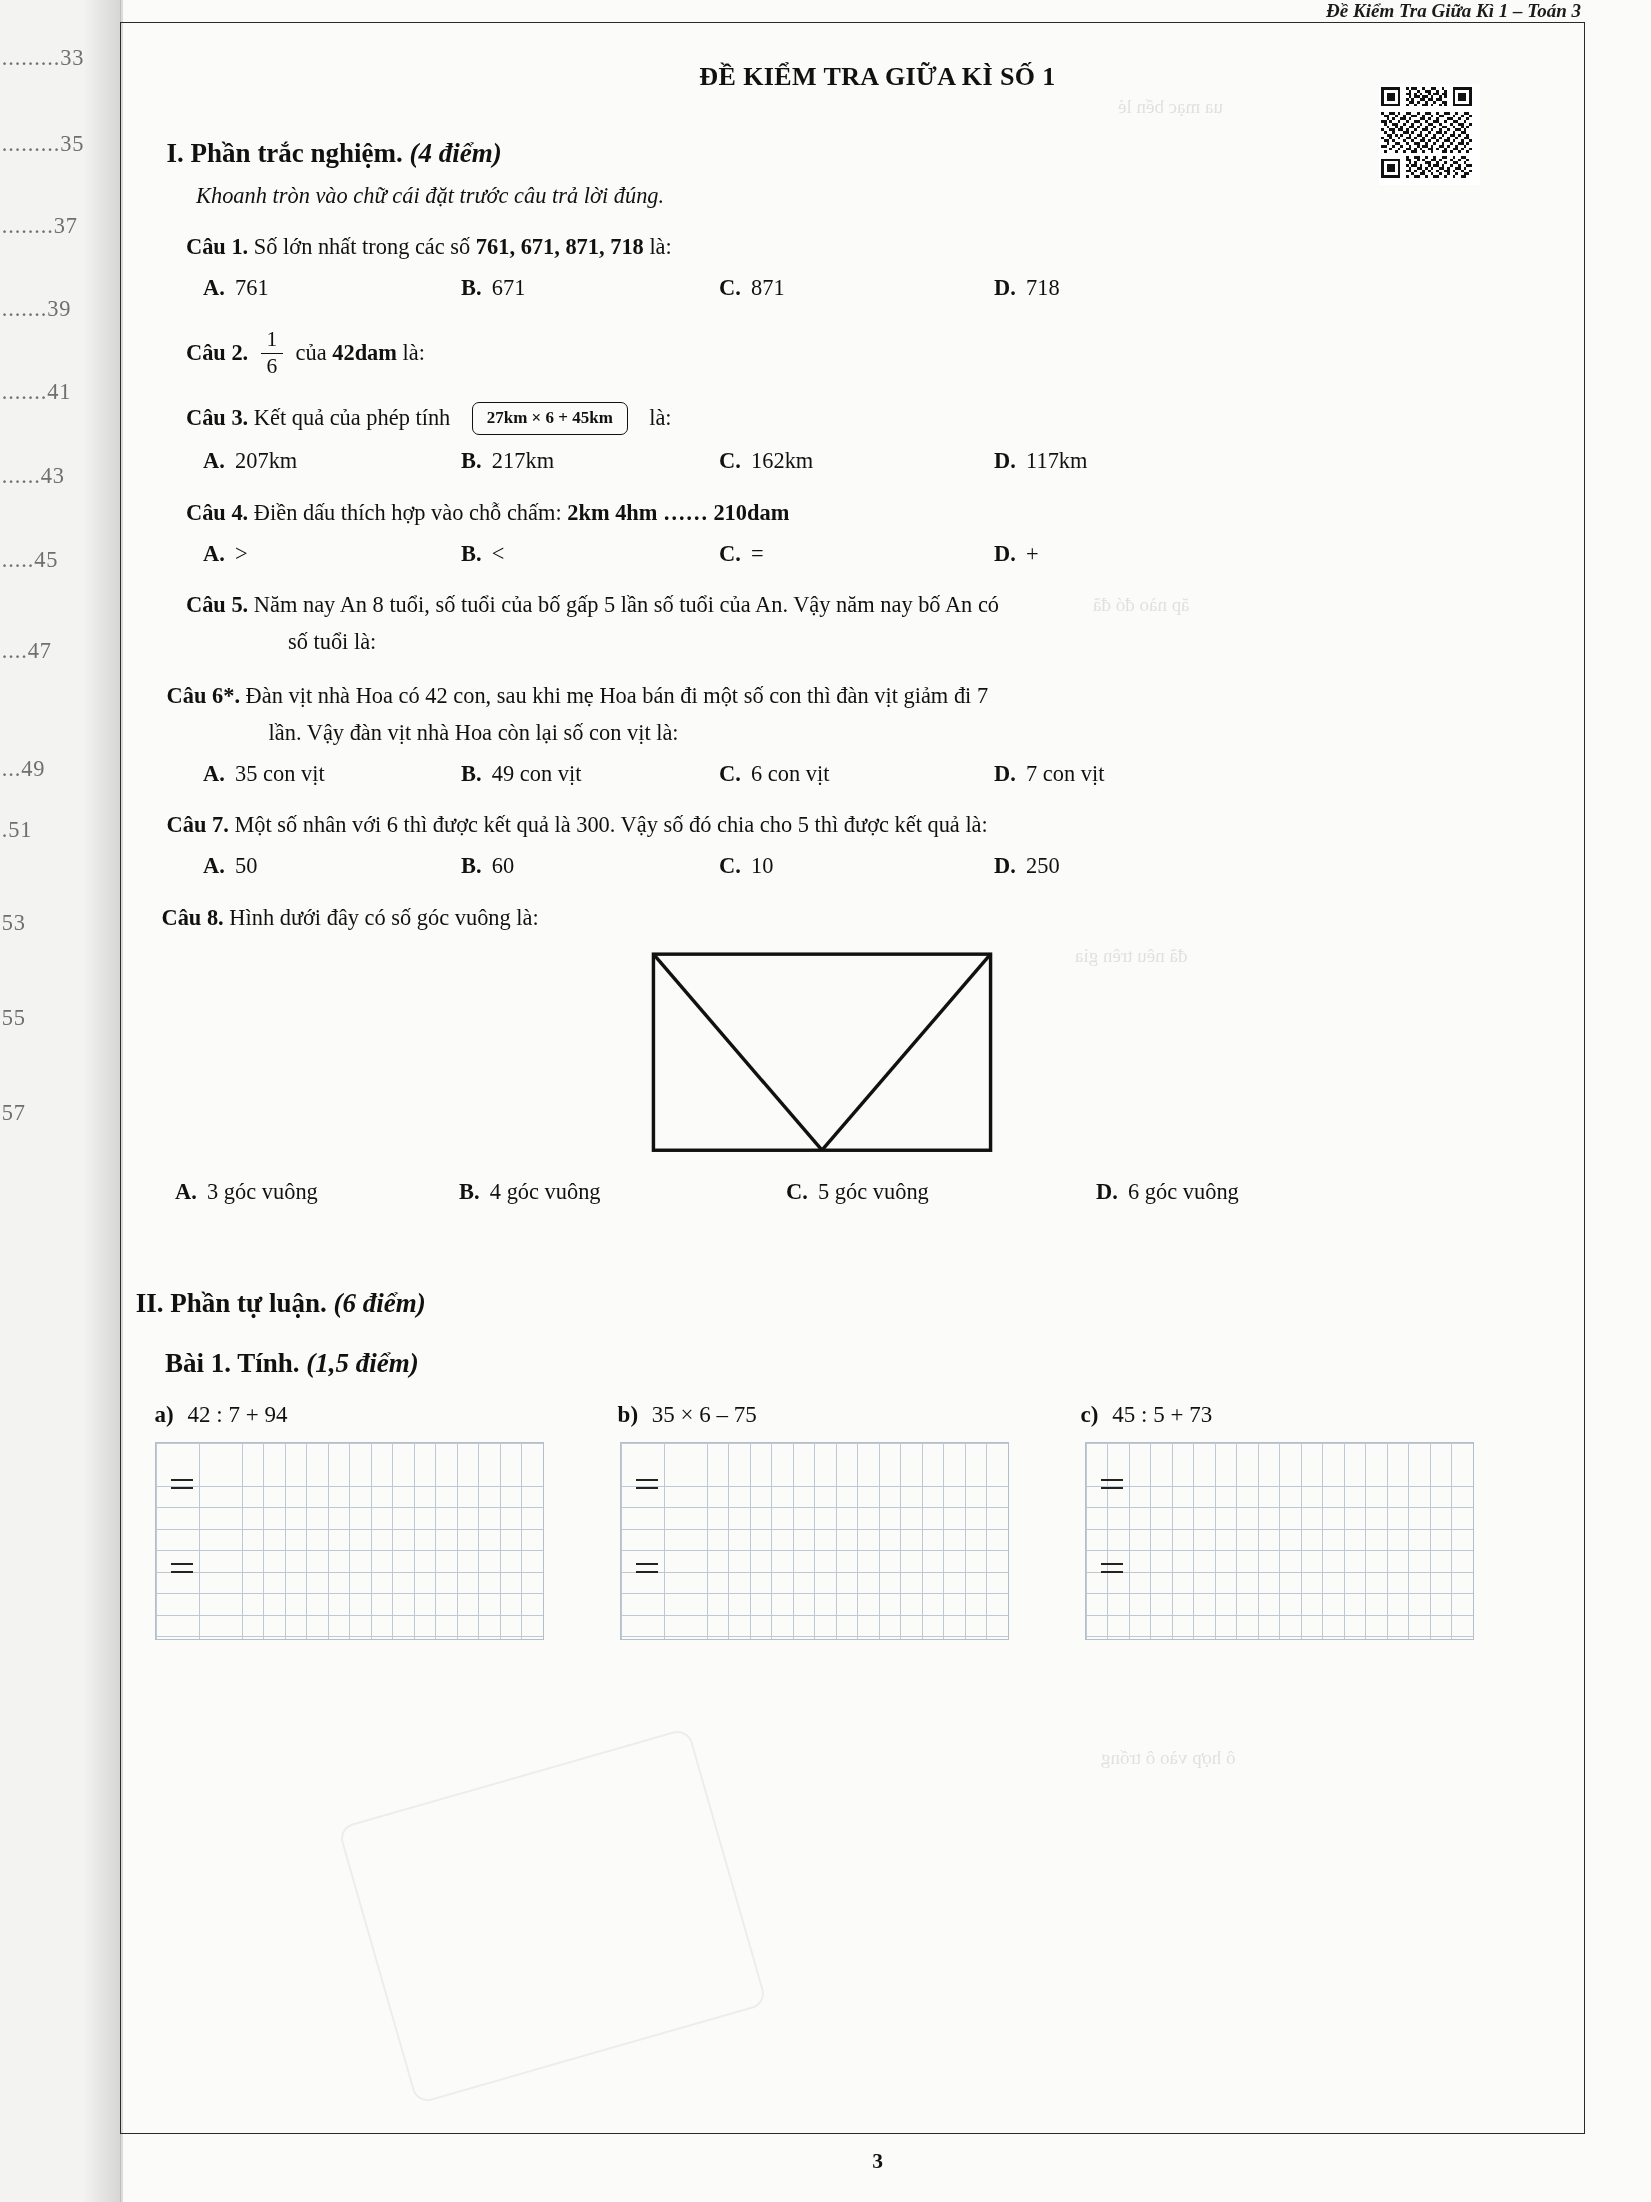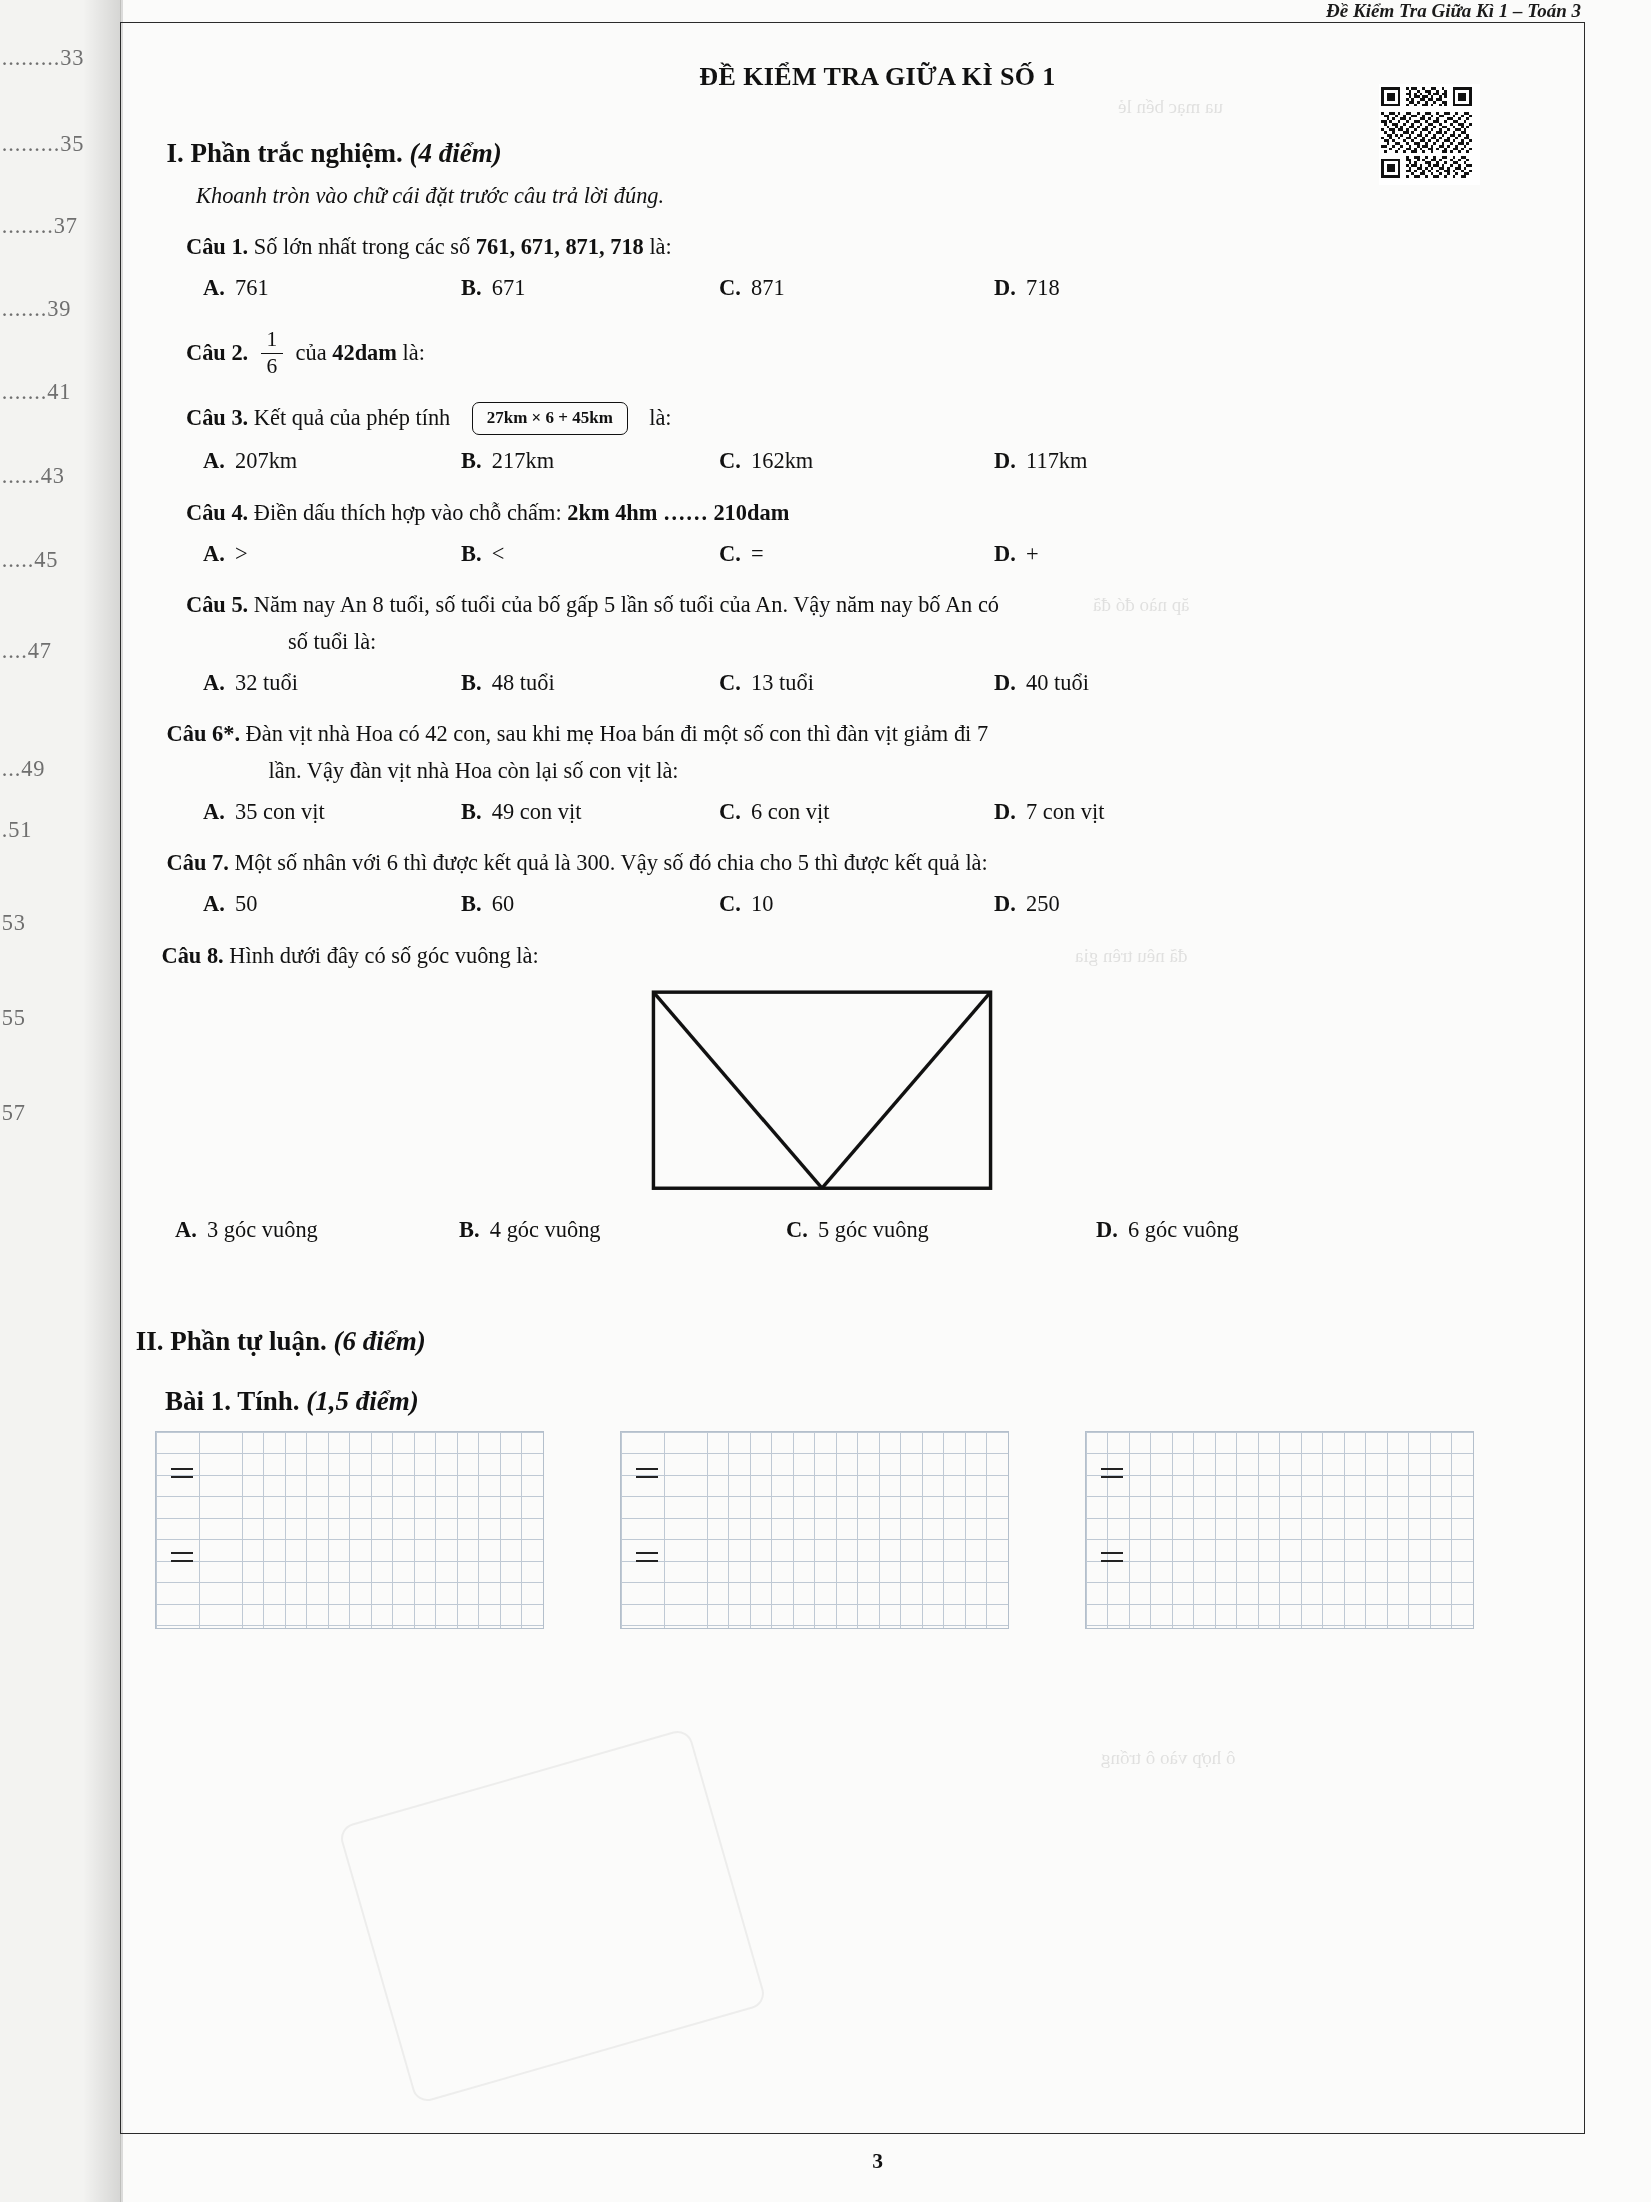--- a/index.html
+++ b/index.html
@@ -582,26 +582,20 @@
     <div class="o-a"><span class="k">A.</span><span>&gt;</span></div>
     <div class="o-b"><span class="k">B.</span><span>&lt;</span></div>
     <div class="o-c"><span class="k">C.</span><span>=</span></div>
     <div class="o-d"><span class="k">D.</span><span>+</span></div>
   </div>
 
   <div class="q">
     <span class="lbl">Câu 5.</span><span> Năm nay An 8 tuổi, số tuổi của bố gấp 5 lần số tuổi của An. Vậy năm nay bố An có</span>
     <div class="q-indent" style="margin-top:5.2px">số tuổi là:</div>
   </div>
-  <div class="opts">
-    <div class="o-a"><span class="k">A.</span><span>32 tuổi</span></div>
-    <div class="o-b"><span class="k">B.</span><span>48 tuổi</span></div>
-    <div class="o-c"><span class="k">C.</span><span>13 tuổi</span></div>
-    <div class="o-d"><span class="k">D.</span><span>40 tuổi</span></div>
-  </div>
 
   <div class="q" style="margin-left:20.6px">
     <span class="lbl">Câu 6*.</span><span> Đàn vịt nhà Hoa có 42 con, sau khi mẹ Hoa bán đi một số con thì đàn vịt giảm đi 7</span>
     <div class="q-indent" style="margin-top:5.2px">lần. Vậy đàn vịt nhà Hoa còn lại số con vịt là:</div>
   </div>
   <div class="opts">
     <div class="o-a"><span class="k">A.</span><span>35 con vịt</span></div>
     <div class="o-b"><span class="k">B.</span><span>49 con vịt</span></div>
     <div class="o-c"><span class="k">C.</span><span>6 con vịt</span></div>
     <div class="o-d"><span class="k">D.</span><span>7 con vịt</span></div>
@@ -639,20 +633,25 @@
   <div class="section-head" style="margin-top:83px; margin-left:-10.3px">
     <span>II.  Phần tự luận.</span>
     <span class="pts">(6 điểm)</span>
   </div>
 
   <div class="section-head" style="margin-top:29px; margin-left:19px">
     <span>Bài 1. Tính.</span>
     <span class="pts">(1,5 điểm)</span>
   </div>
 
+  <div class="task-line">
+    <div><span class="k">a)</span><span>42 : 7 + 94</span></div>
+    <div><span class="k">b)</span><span>35 × 6 – 75</span></div>
+    <div><span class="k">c)</span><span>45 : 5 + 73</span></div>
+  </div>
 
   <div class="grid-row">
     <div class="grid-box">
       <div class="eqmark" style="left:15.5px; top:36px"></div>
       <div class="eqmark" style="left:15.5px; top:120px"></div>
     </div>
     <div class="grid-box">
       <div class="eqmark" style="left:15.5px; top:36px"></div>
       <div class="eqmark" style="left:15.5px; top:120px"></div>
     </div>

